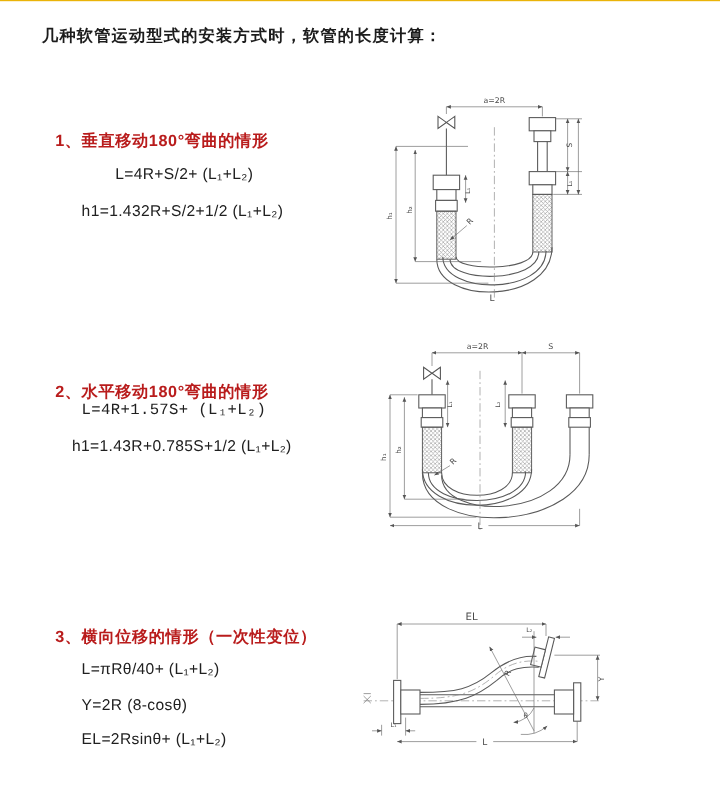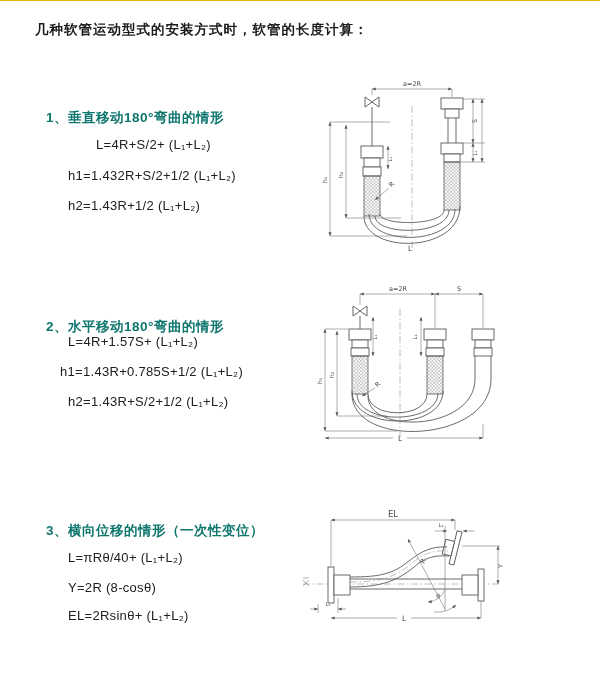--- a/index.html
+++ b/index.html
@@ -6,21 +6,21 @@
   .page{
     position:relative;width:600px;height:675px;background:#ffffff;
     font-family:"Liberation Sans","DejaVu Sans",sans-serif;
     color:#222;overflow:hidden;border-top:1px solid #eab308;
   }
   .title{
     position:absolute;left:35px;top:20px;font-size:13.5px;font-weight:600;
     letter-spacing:1px;color:#1c1c1c;white-space:nowrap;
   }
   .sec-heading{
-    position:absolute;font-size:13.5px;font-weight:600;color:#0f766e;
+    position:absolute;font-size:13.5px;font-weight:600;color:#b91c1c;
     letter-spacing:0.5px;white-space:nowrap;
   }
   .formula{
     position:absolute;font-size:13px;font-weight:400;color:#202020;
     letter-spacing:0.3px;white-space:nowrap;
   }
   .diag{position:absolute;}
   svg text{fill:#4a4a4a;font-family:"DejaVu Sans","Liberation Sans",sans-serif;}
   .dline{stroke:#5a5a5a;stroke-width:0.9;fill:none;}
   .dthin{stroke:#6b6b6b;stroke-width:0.55;fill:none;}
@@ -30,26 +30,24 @@
 </head>
 <body>
 
 <div class="page">
 
   <div class="title">几种软管运动型式的安装方式时，软管的长度计算：</div>
 
   <div class="sec-heading" style="left:46px;top:108px;">1、垂直移动180°弯曲的情形</div>
   <div class="formula" style="left:68px;top:136px;margin-left:28px;">L=4R+S/2+ (L₁+L₂)</div>
   <div class="formula" style="left:68px;top:167px;">h1=1.432R+S/2+1/2 (L₁+L₂)</div>
-  <div class="formula" style="left:68px;top:197px;">h2=1.43R+1/2 (L₁+L₂)</div>
 
   <div class="sec-heading" style="left:46px;top:317px;">2、水平移动180°弯曲的情形</div>
-  <div class="formula" style="left:68px;top:333px;">L=4R+1.57S+ (L₁+L₂)</div>
+  <div class="formula" style="left:68px;top:333px;font-family:Liberation Mono, monospace;">L=4R+1.57S+ (L₁+L₂)</div>
   <div class="formula" style="left:60px;top:363px;">h1=1.43R+0.785S+1/2 (L₁+L₂)</div>
-  <div class="formula" style="left:68px;top:393px;">h2=1.43R+S/2+1/2 (L₁+L₂)</div>
 
   <div class="sec-heading" style="left:46px;top:521px;">3、横向位移的情形（一次性变位）</div>
   <div class="formula" style="left:68px;top:549px;">L=πRθ/40+ (L₁+L₂)</div>
   <div class="formula" style="left:68px;top:579px;">Y=2R (8-cosθ)</div>
   <div class="formula" style="left:68px;top:607px;">EL=2Rsinθ+ (L₁+L₂)</div>
 
   <svg class="diag" style="left:315px;top:75px;" width="270" height="190" viewBox="0 0 270 190">
     <defs>
       <marker id="m1" viewBox="0 0 10 10" refX="9" refY="5" markerWidth="7.5" markerHeight="7.5" orient="auto-start-reverse">
         <path d="M0,1.2 L9,5 L0,8.8 z" fill="#555"></path>

